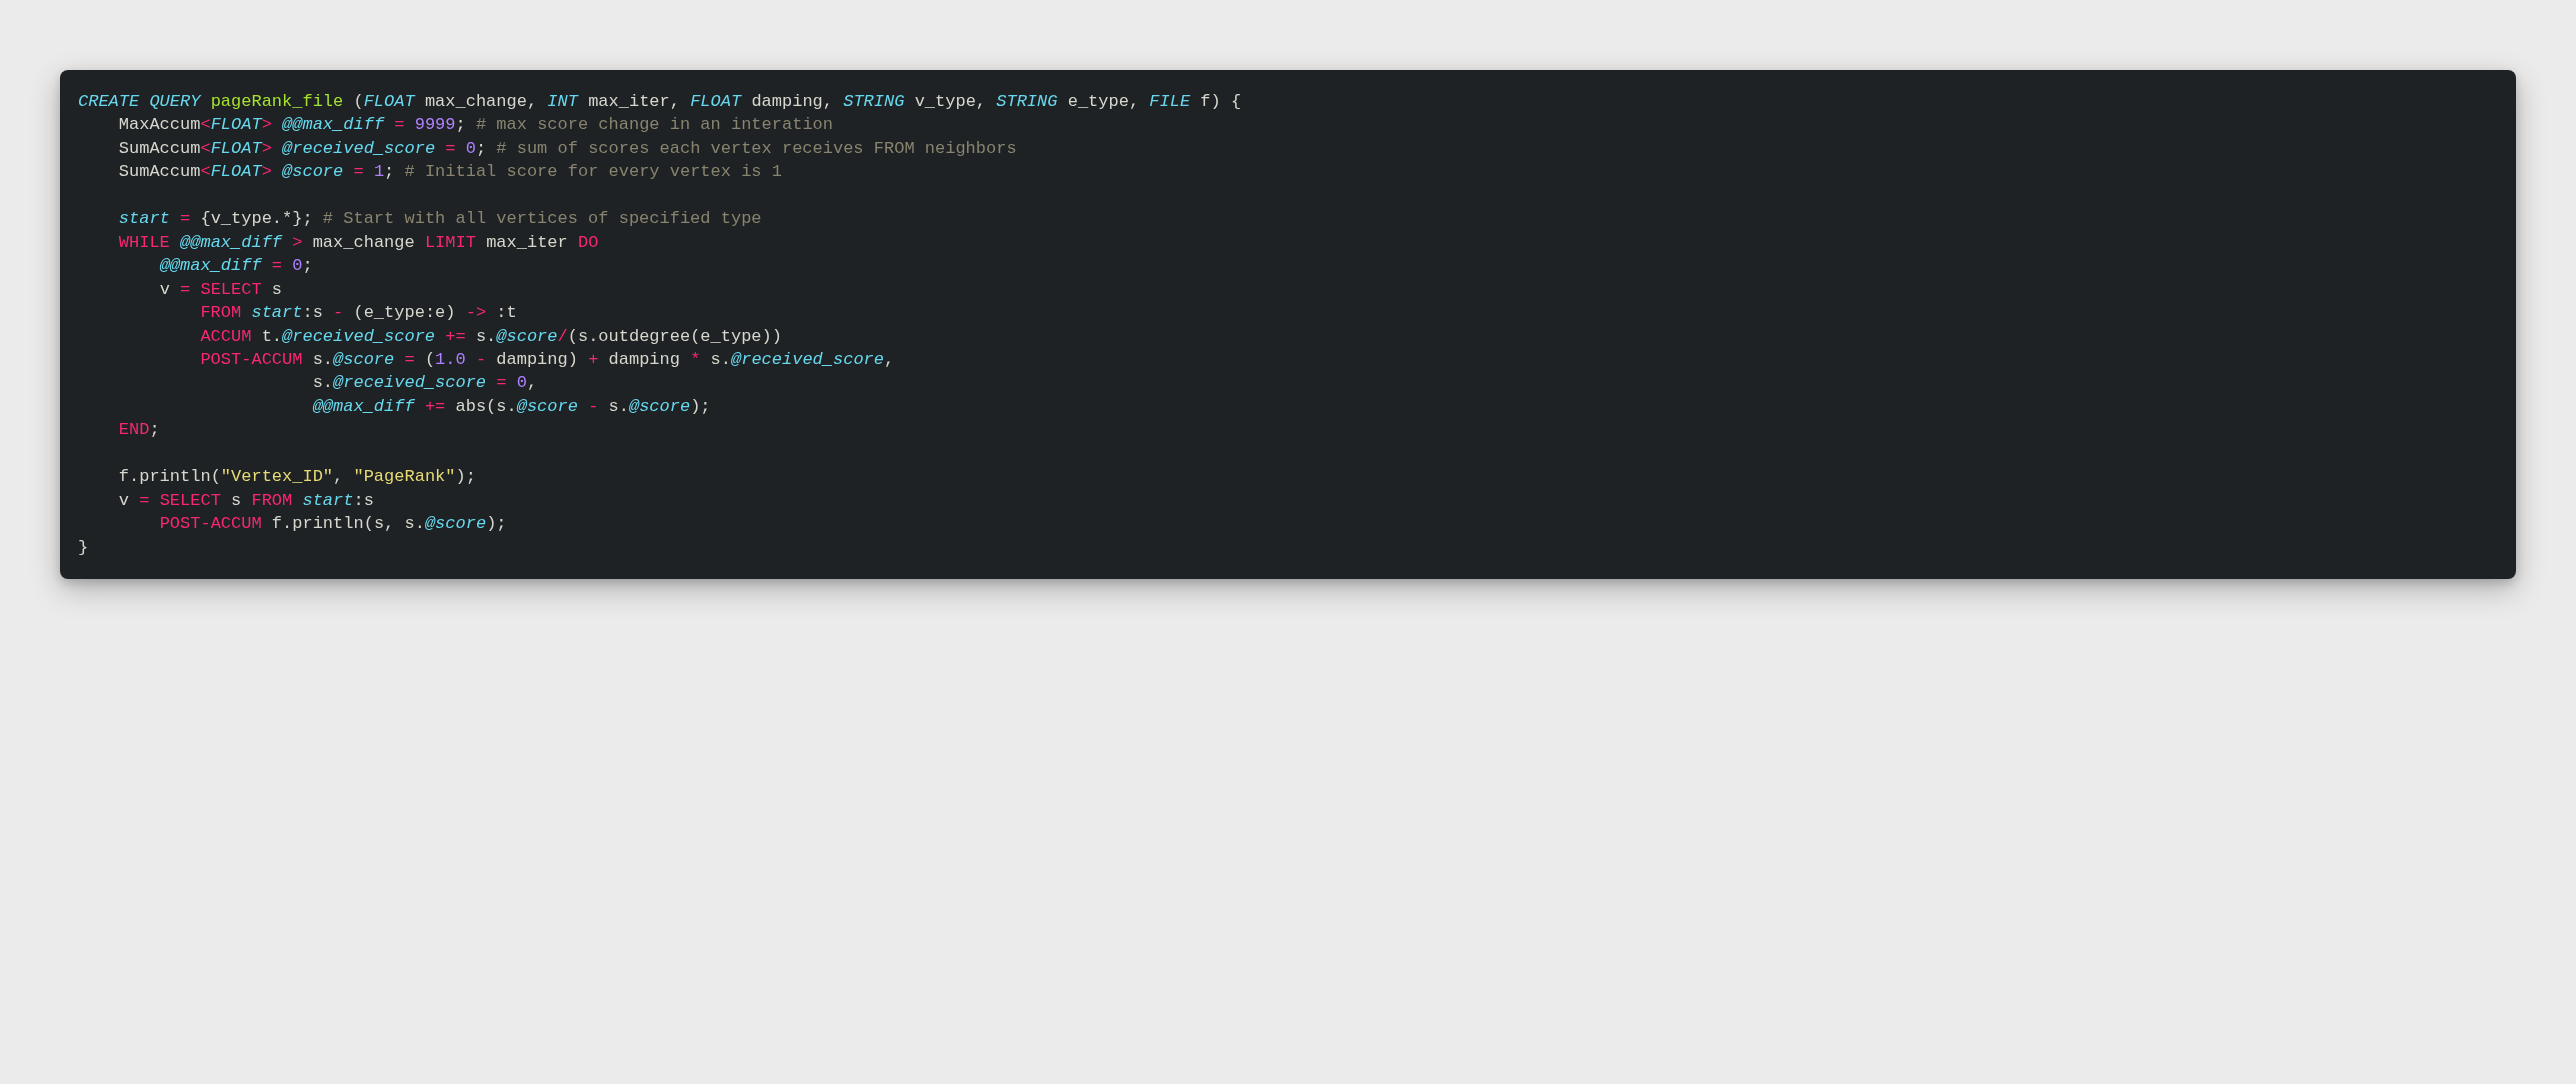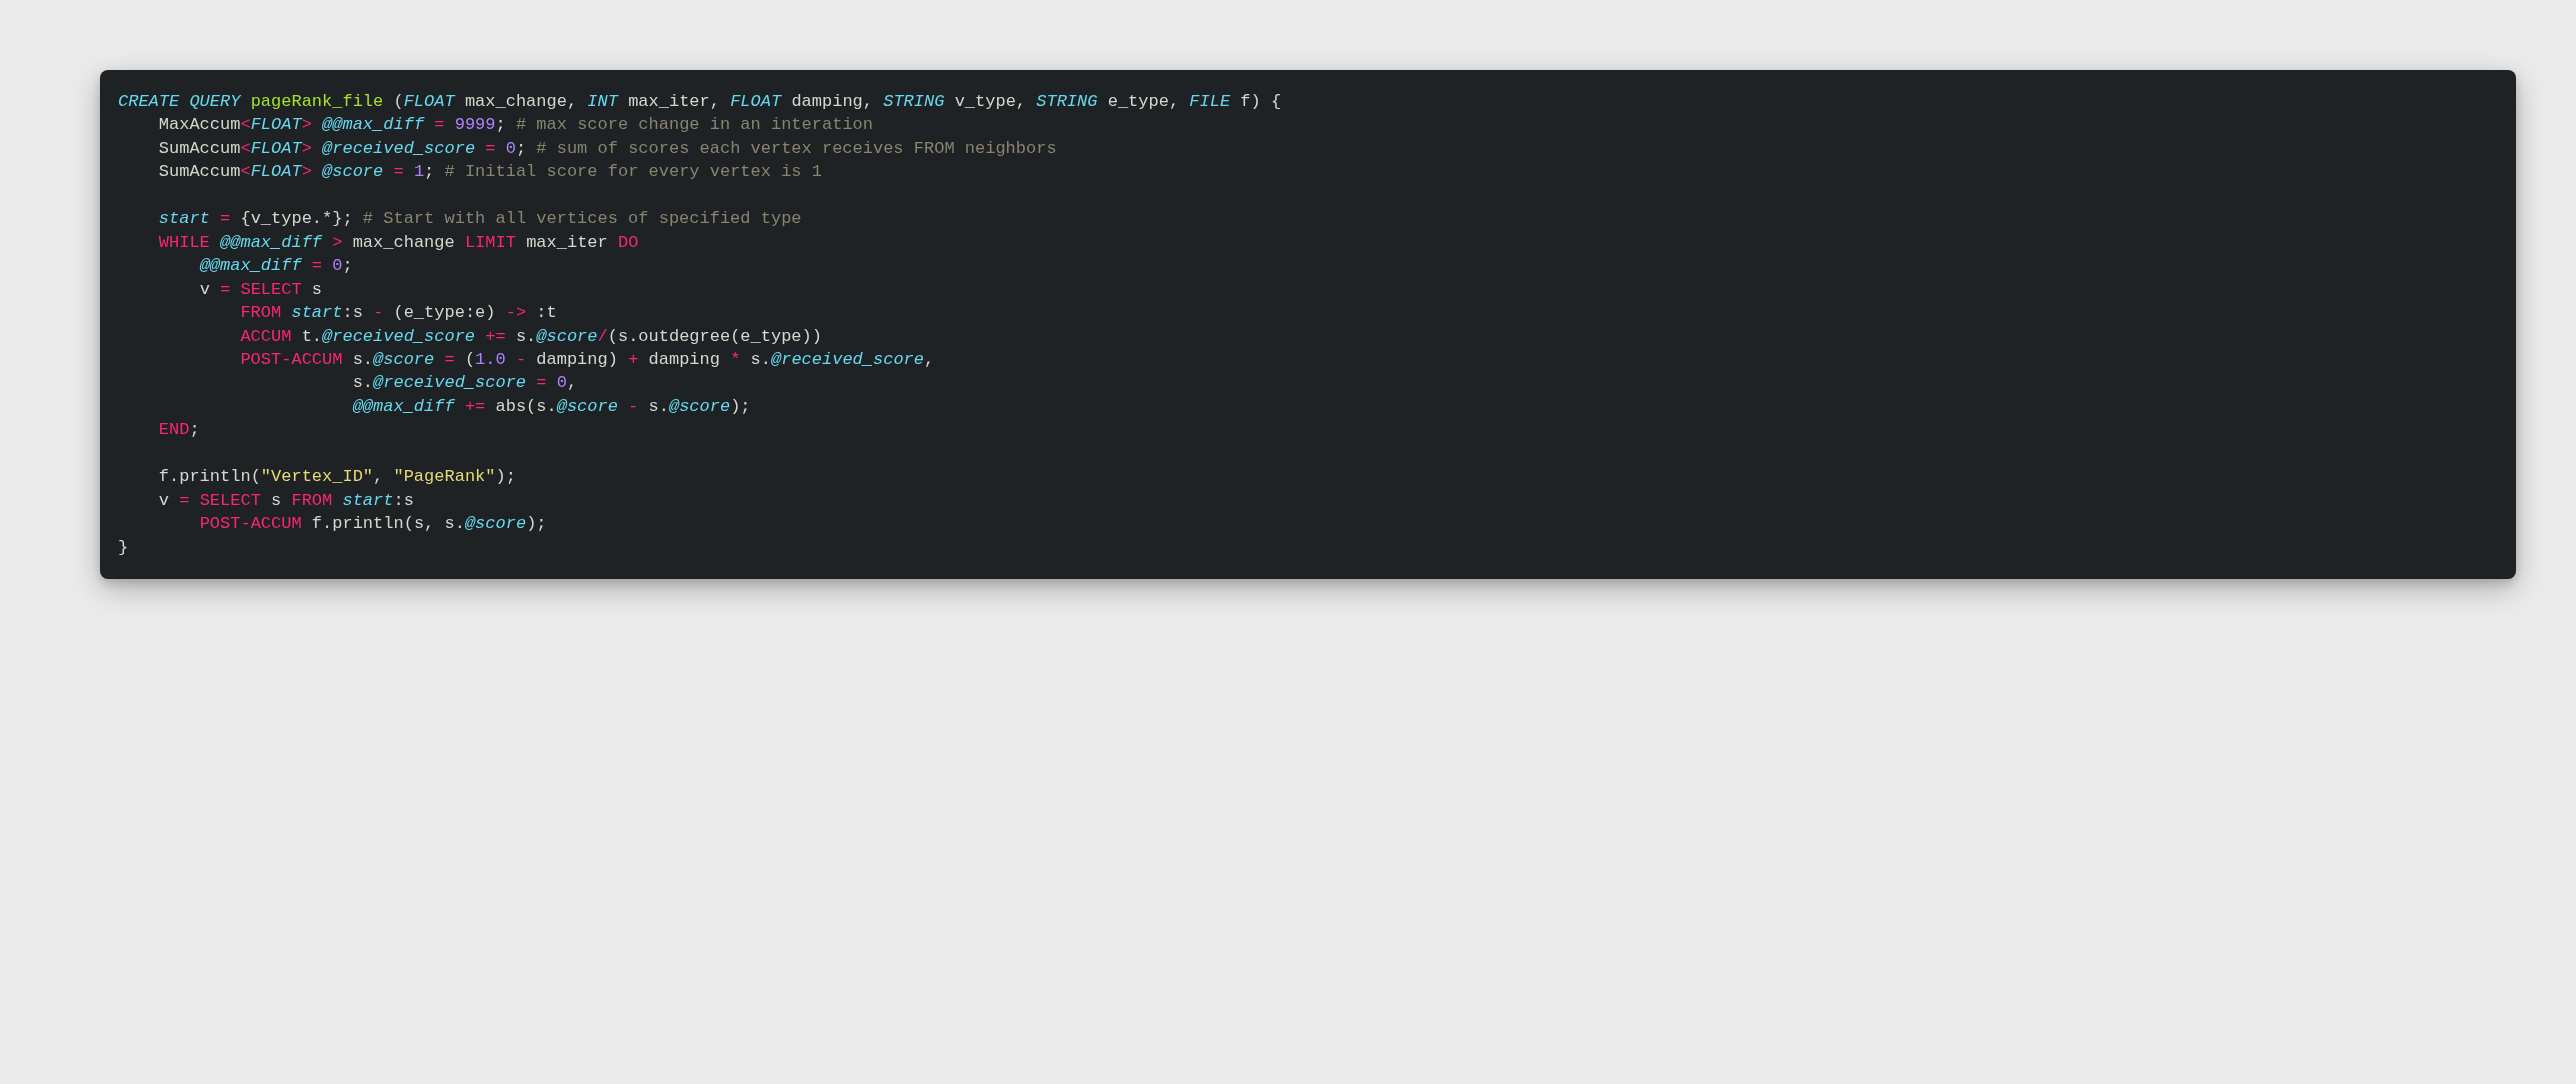--- a/index.html
+++ b/index.html
@@ -10,21 +10,20 @@
   }
   .page {
     padding: 70px 60px 100px 60px;
   }
   .code-block {
     background: #1f2224;
     border-radius: 8px;
     padding: 20px 18px;
     box-shadow: 0 10px 30px rgba(0,0,0,0.25), 0 4px 10px rgba(0,0,0,0.15);
     overflow-x: auto;
-    margin-left: 40px;
   }
   pre {
     margin: 0;
     font-family: inherit;
     font-size: 17px;
     line-height: 1.38;
     color: #d6d8ce;
     white-space: pre;
   }
   .kw   { color: #66d9ef; font-style: italic; }

